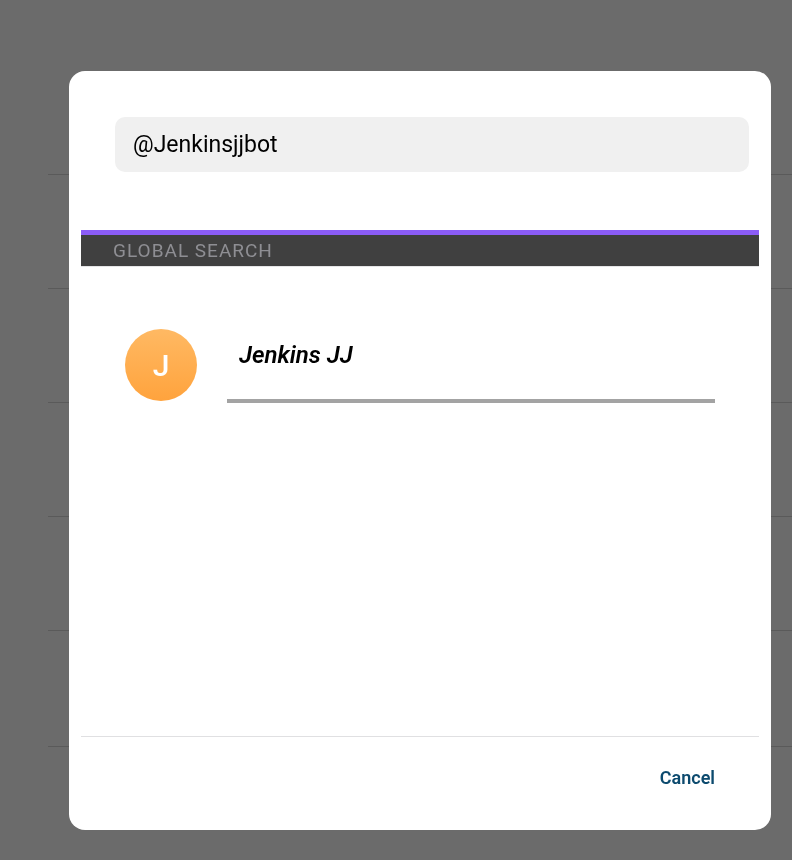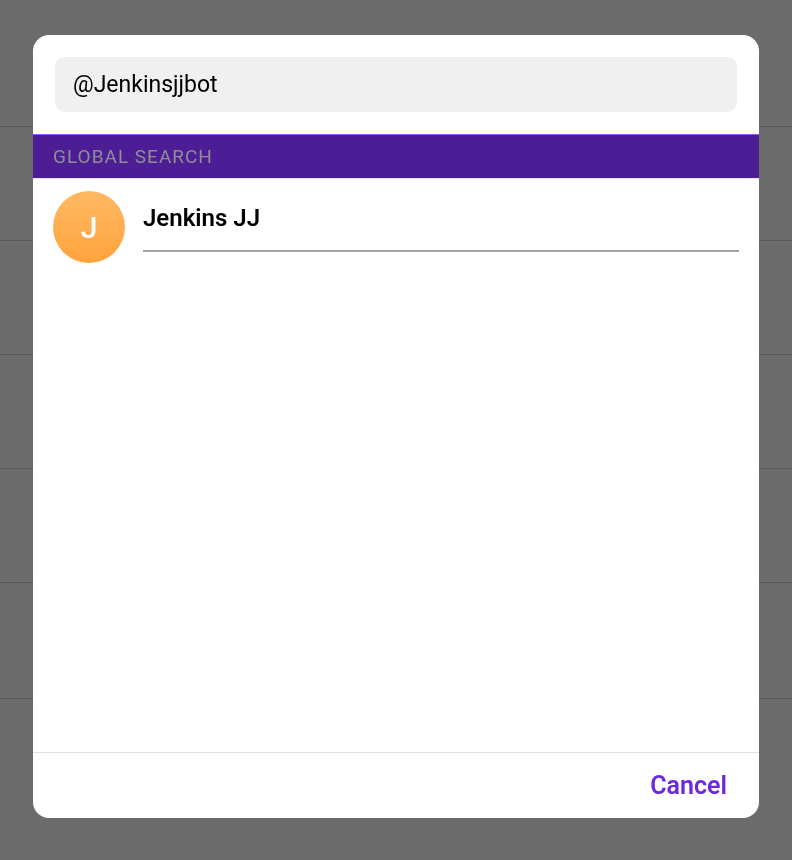--- a/index.html
+++ b/index.html
@@ -1,16 +1,16 @@
 <!DOCTYPE html>
 <html><head>
   <meta charset="utf-8">
   <style>
     * {
-      margin: 0;
+      margin: 12px;
       padding: 0;
       box-sizing: border-box;
     }
     body {
       font-family: -apple-system, BlinkMacSystemFont, "Segoe UI", Roboto, Helvetica, Arial, sans-serif;
       background: #6b6b6b;
       width: 792px;
       height: 860px;
       overflow: hidden;
       position: relative;
@@ -49,23 +49,23 @@
       background: #f0f0f0;
       border: none;
       border-radius: 10px;
       padding: 14px 18px;
       font-size: 23px;
       color: #000000;
       outline: none;
       font-family: inherit;
     }
     .section-header {
-      background: #4c1d95;
-      padding: 10px 20px;
-      border-top: 1px solid #8b5cf6;
+      background: #404040;
+      padding: 4px 20px;
+      border-top: 5px solid #8b5cf6;
       border-bottom: 1px solid #e5e5e7;
     }
     .section-header-text {
       color: #8e8e93;
       font-size: 19px;
       letter-spacing: 1px;
     }
     .results-area {
       flex: 1;
       overflow-y: auto;
@@ -88,45 +88,46 @@
       flex-shrink: 0;
       margin-right: 18px;
     }
     .avatar-letter {
       color: #ffffff;
       font-size: 30px;
       font-weight: 500;
     }
     .result-content {
       flex: 1;
-      border-bottom: 2px solid #a3a3a3;
-      padding-bottom: 16px;
+      border-bottom: 4px solid #a3a3a3;
+      padding-bottom: 28px;
       padding-top: 2px;
+      font-style: italic;
     }
     .result-name {
       font-size: 24px;
       font-weight: 600;
       color: #000000;
       margin-bottom: 2px;
     }
     .result-subtitle {
       font-size: 22px;
       color: #007aff;
     }
     .modal-footer {
       border-top: 1px solid #e0e0e2;
       padding: 18px 32px;
       display: flex;
       justify-content: flex-end;
     }
     .cancel-button {
       background: none;
       border: none;
-      color: #6d28d9;
-      font-size: 25px;
+      color: #0c4a6e;
+      font-size: 18px;
       font-weight: 600;
       cursor: pointer;
       font-family: inherit;
     }
   </style>
 </head>
 <body>
 
 <div class="background-lines">
   <div class="bg-line" style="top:126px"></div>

